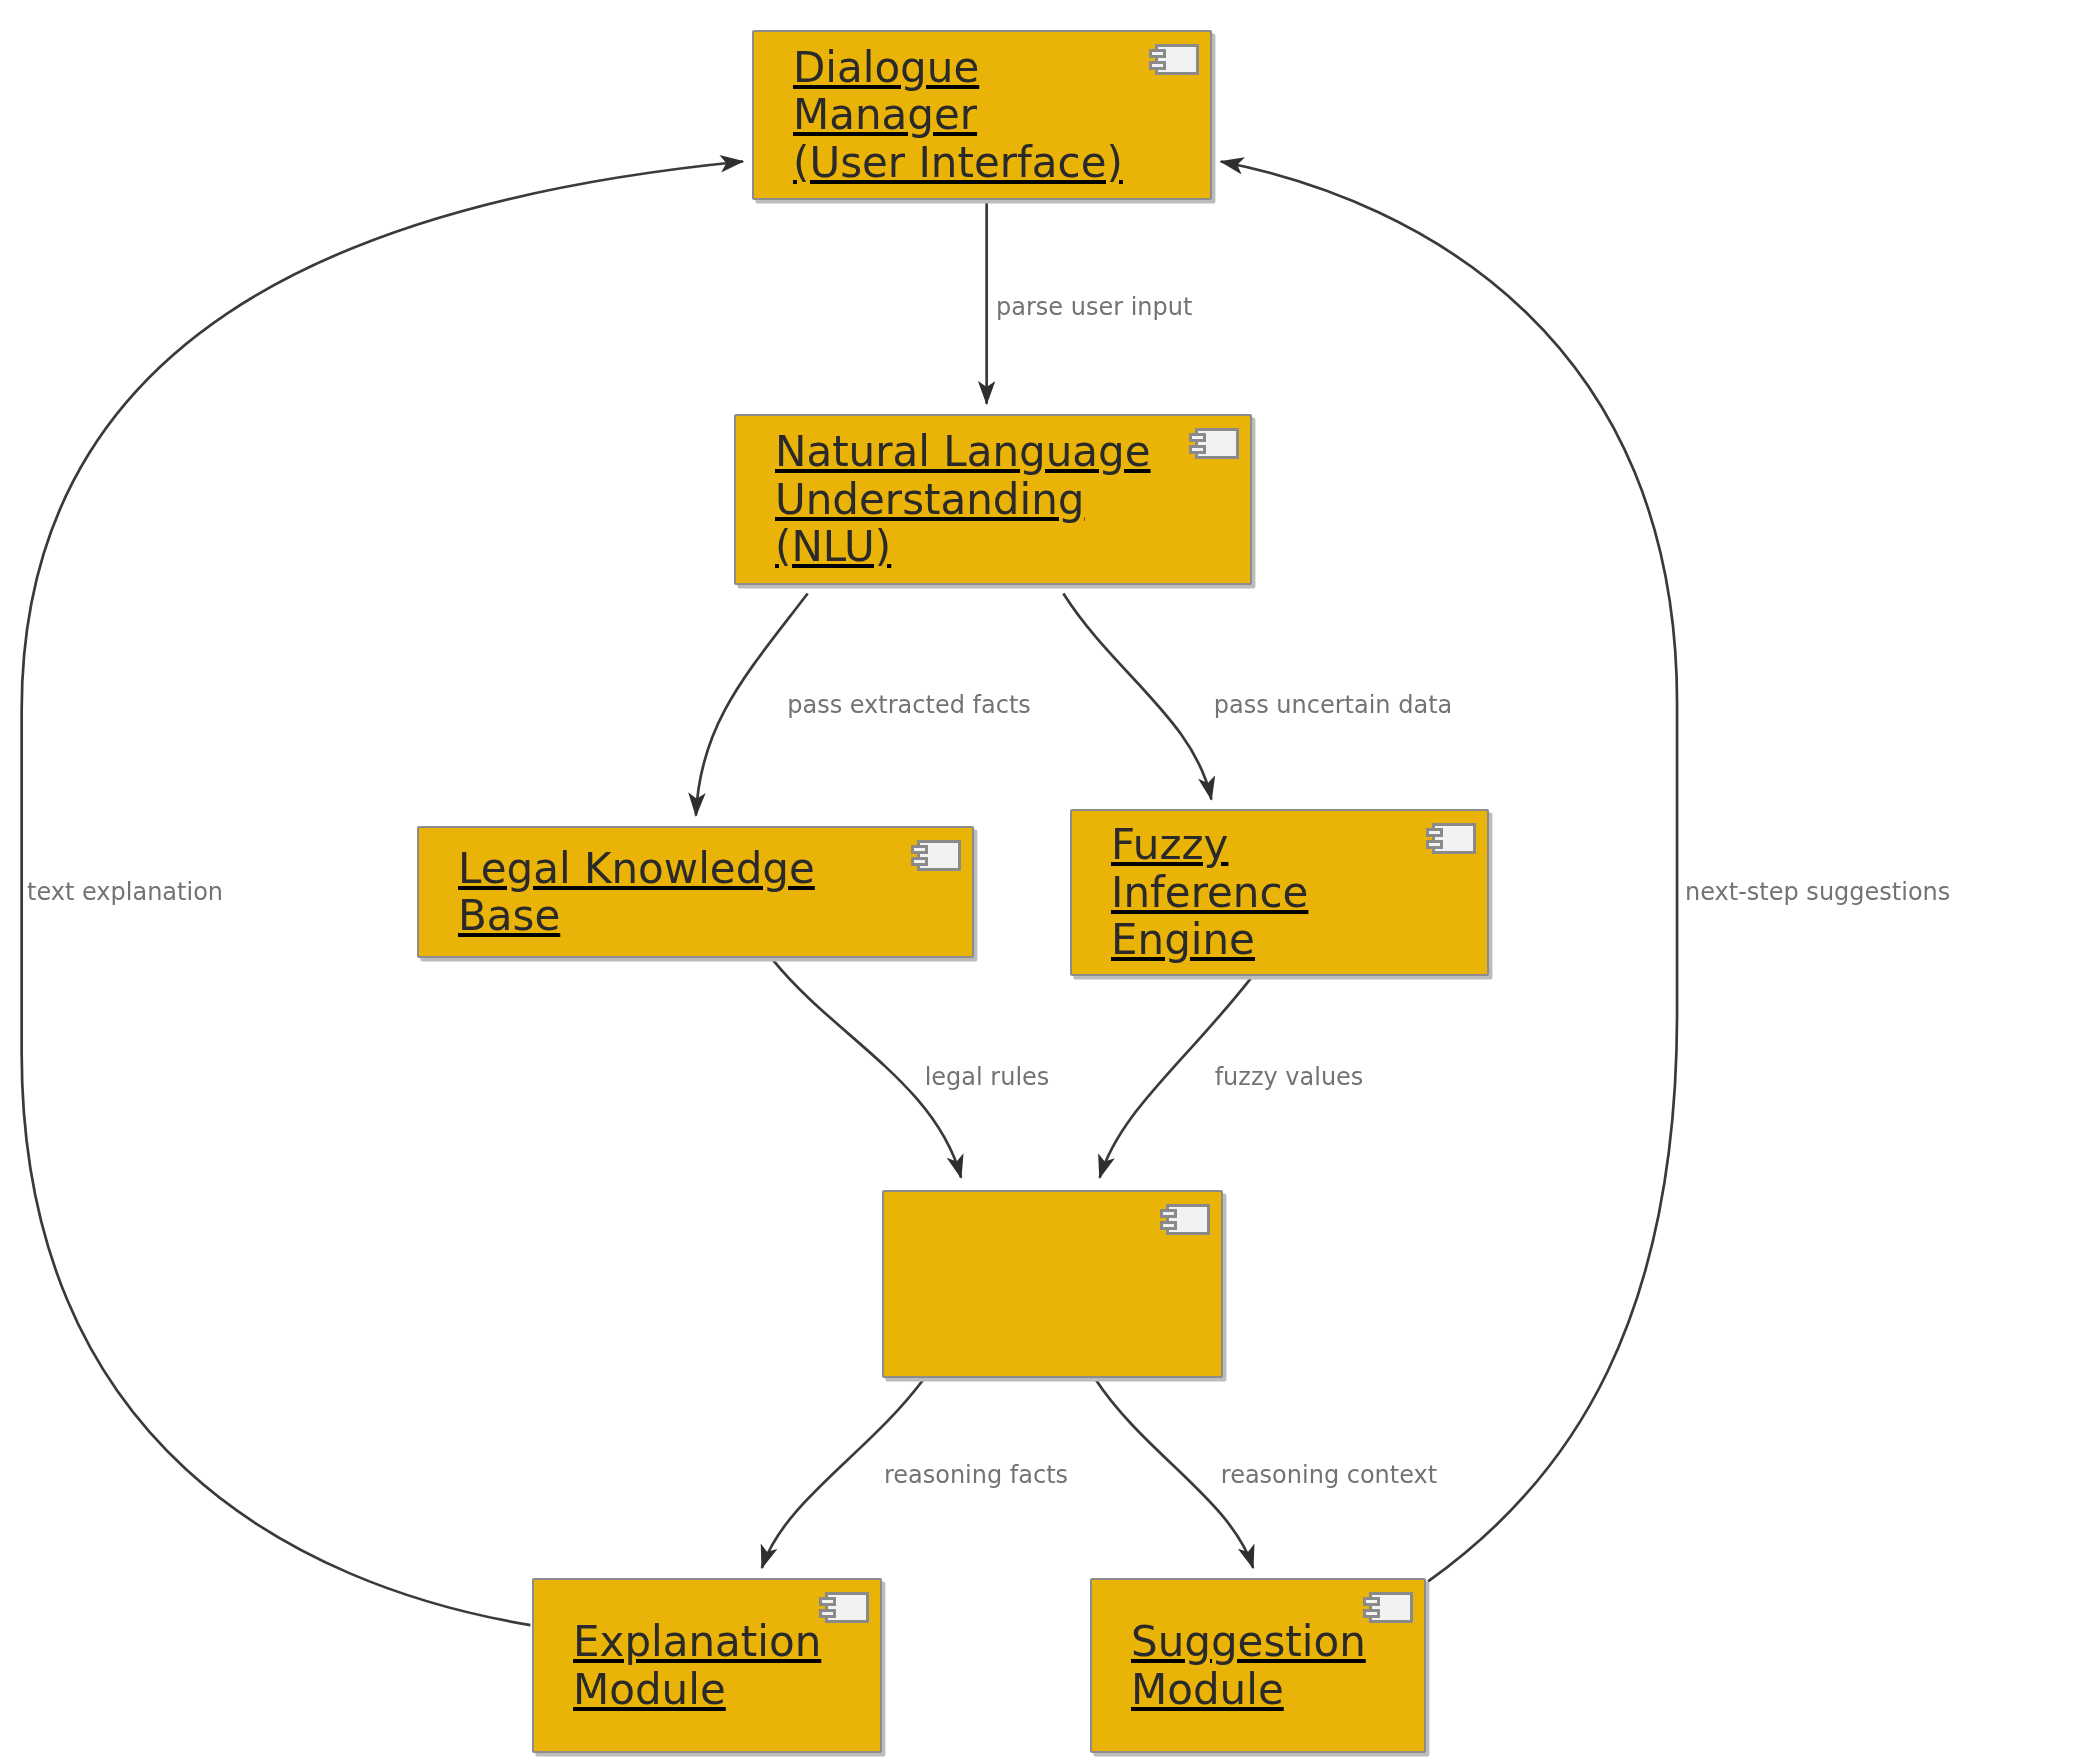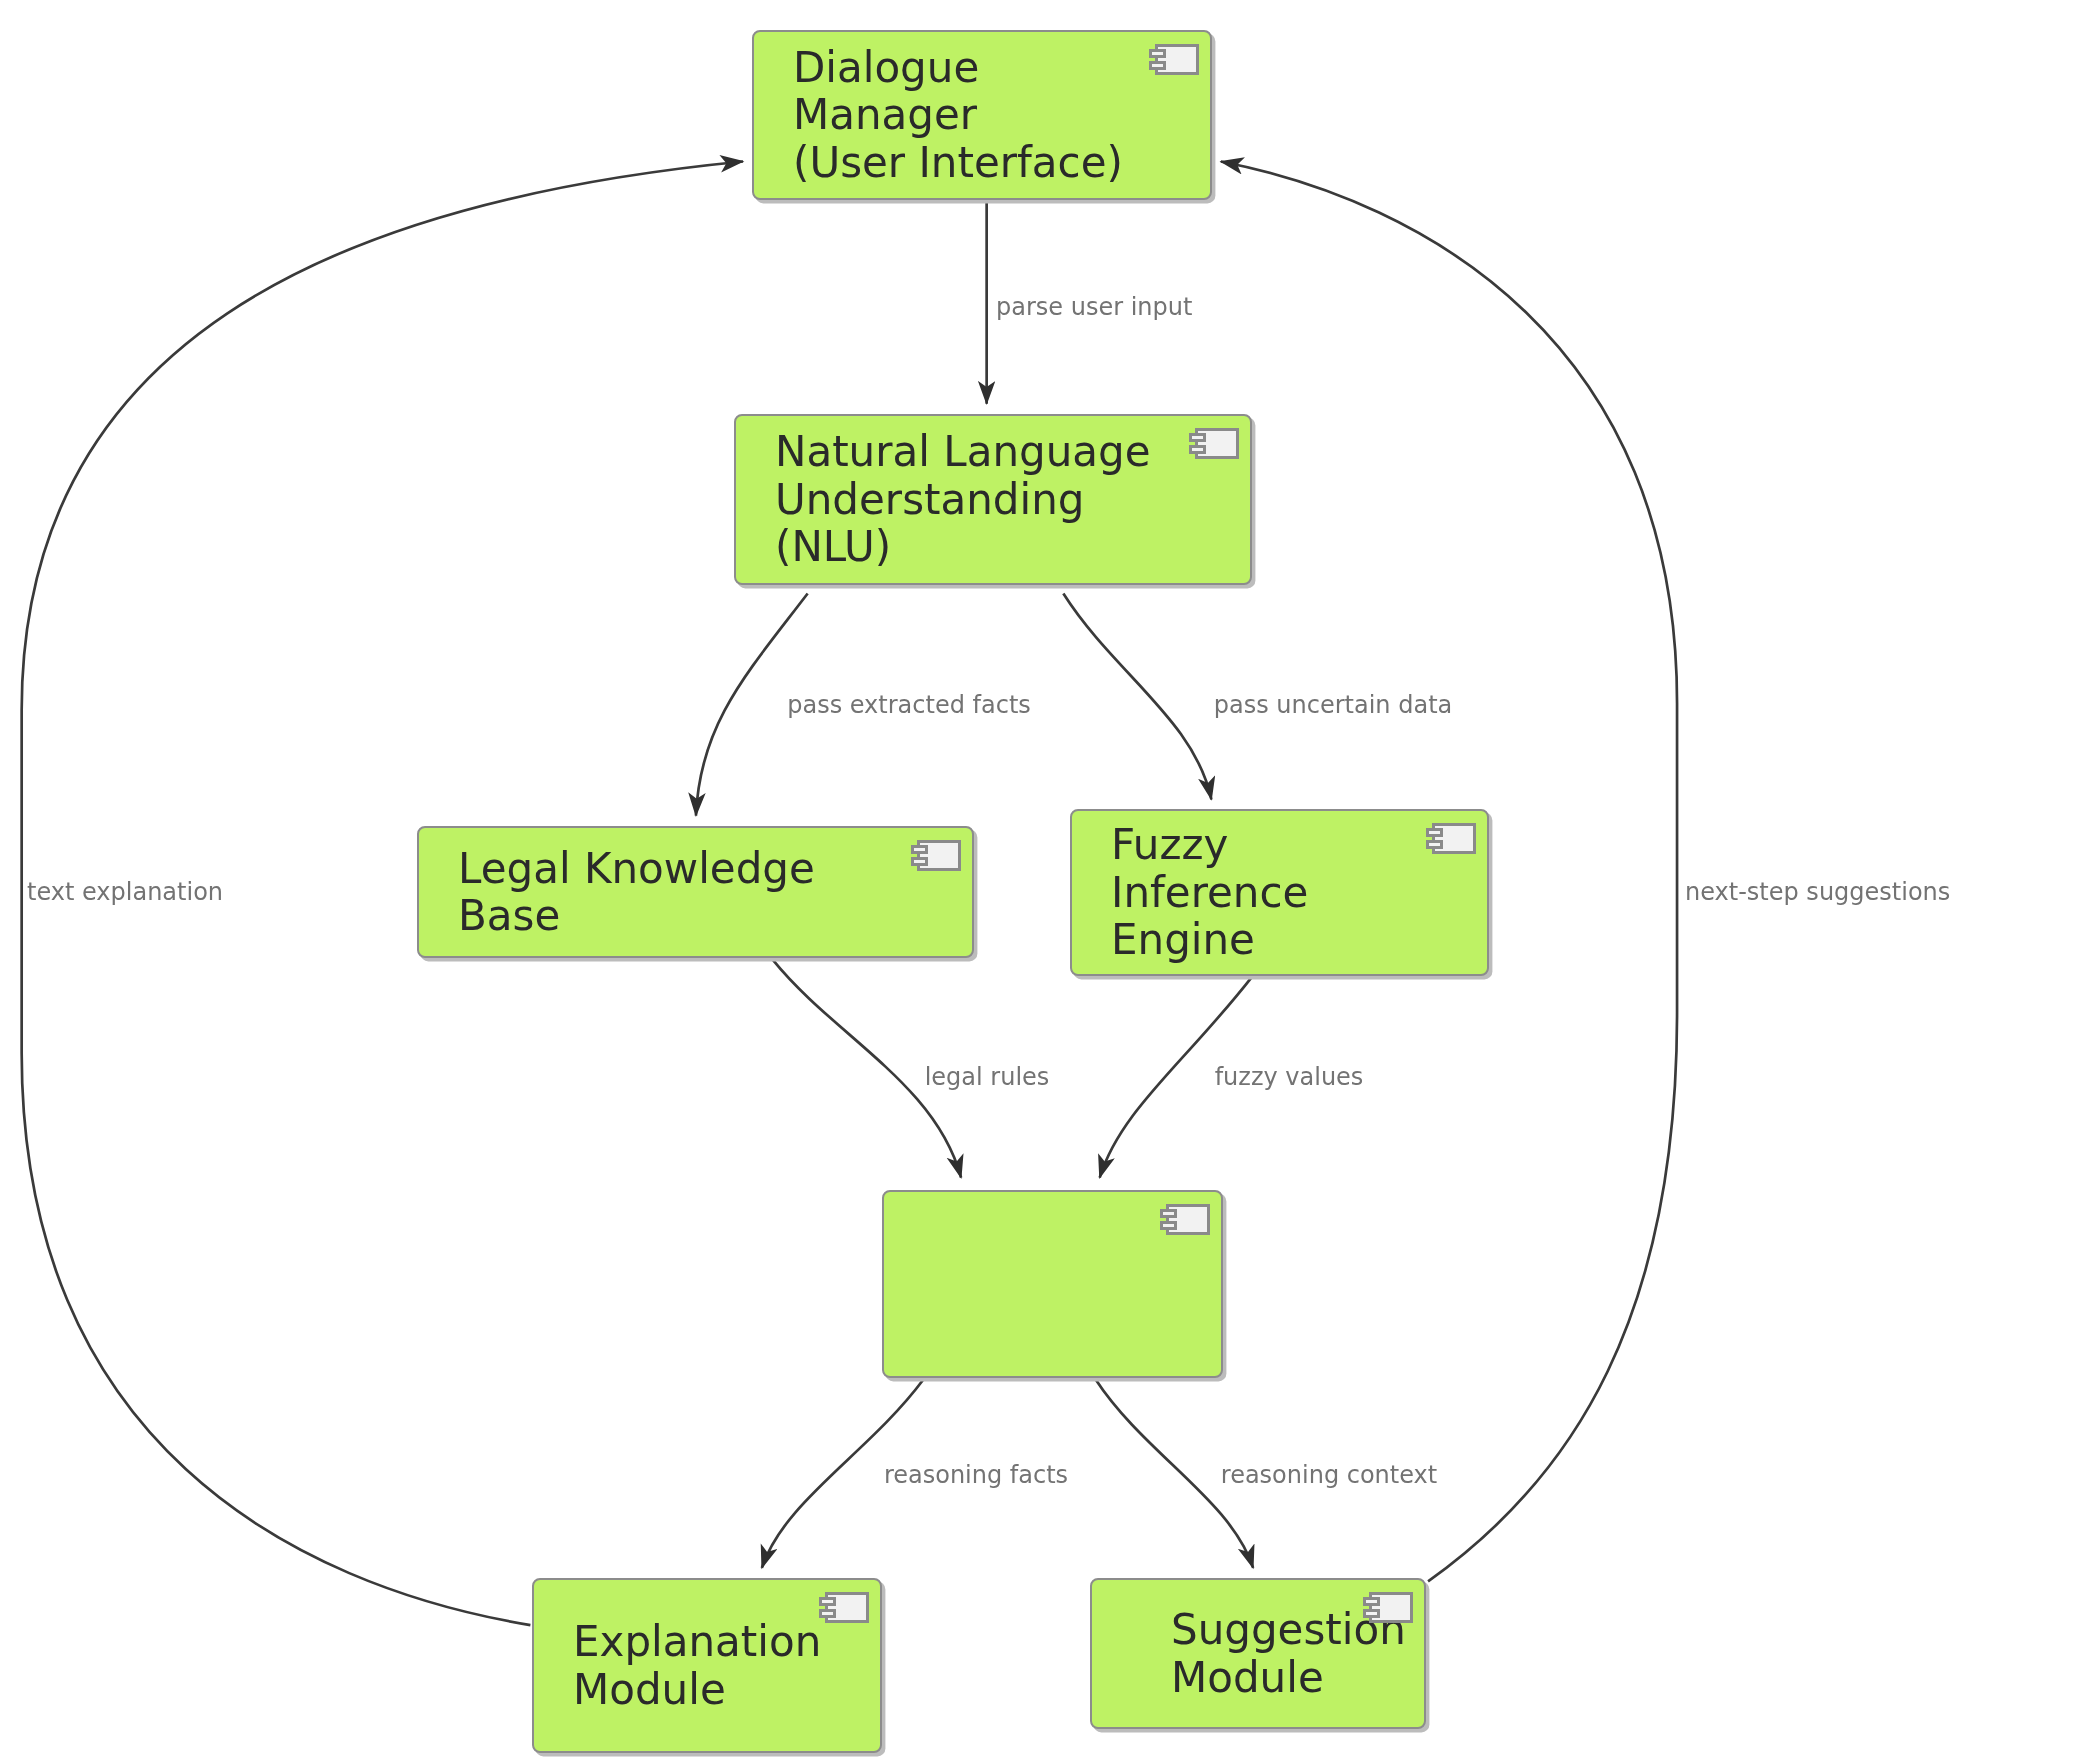--- a/index.html
+++ b/index.html
@@ -9,26 +9,27 @@
     background:#ffffff;
     font-family:"DejaVu Sans","Liberation Sans",sans-serif;
     overflow:hidden;
   }
   svg.edges { position:absolute; left:0; top:0; width:2087px; height:1757px; }
   .edge-path { fill:none; stroke:#3a3a3a; stroke-width:4px; }
 
   .node {
     position:absolute;
     box-sizing:border-box;
-    background:#bef264;
+    background:#eab308;
     border:2.7px solid #8c8c8c;
-    border-radius:8px;
+    border-radius:2px;
     box-shadow:3.4px 3.4px 0 #bcbcbc;
     display:flex;
     align-items:center;
+    text-decoration:underline;
   }
   .node-label {
     padding-left:39px;
     padding-right:67px;
     font-size:42px;
     line-height:1.13;
     color:#2a2a2a;
     white-space:pre-line;
   }
   .comp-icon {
@@ -118,20 +119,20 @@
   <div class="node" style="left:882px; top:1190px; width:341px; height:188px;">
     <span class="comp-icon"></span>
   </div>
 
   <div class="node" style="left:532px; top:1578px; width:350px; height:175px;">
     <span class="comp-icon"></span>
     <div class="node-label">Explanation
 Module</div>
   </div>
 
-  <div class="node" style="left:1090px; top:1578px; width:336px; height:151px;padding-left:40px;">
+  <div class="node" style="left:1090px; top:1578px; width:336px; height:175px;">
     <span class="comp-icon"></span>
     <div class="node-label">Suggestion
 Module</div>
   </div>
 
 </div>
 
 
 </body></html>

